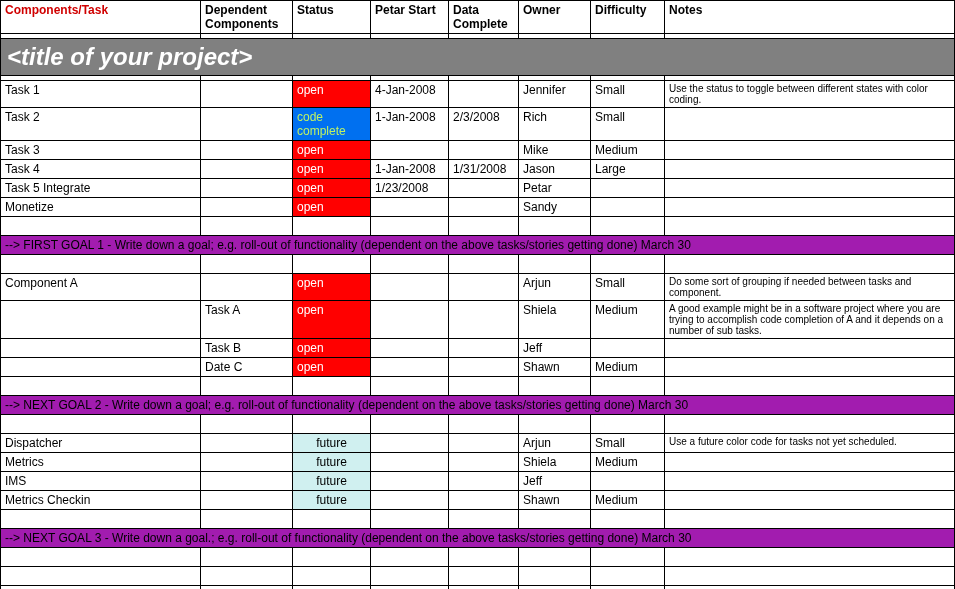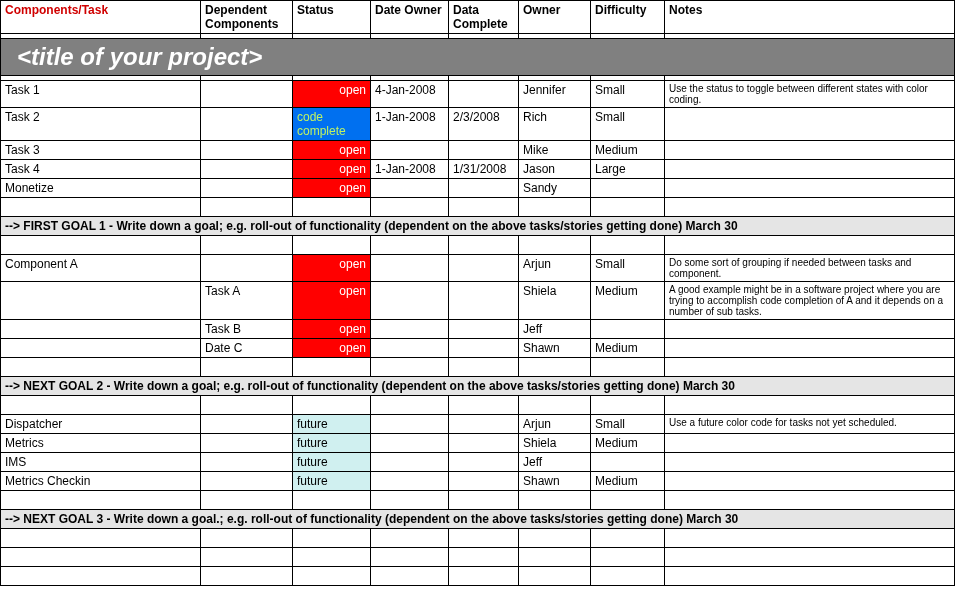--- a/index.html
+++ b/index.html
@@ -26,30 +26,30 @@
     font-weight: bold;
     background: #fff;
   }
   th.red-header { color: #d00000; margin-top: 45px; }
   .title-row td {
     background: #808080;
     color: #fff;
     font-size: 24px;
     font-weight: bold;
     font-style: italic;
-    padding: 4px 16px;
+    padding: 4px 6px;
   }
   .goal-row td {
-    background: #e5e5e5;
+    background: #a21caf;
     color: #000;
-    font-weight: bold;
-  }
-  .status-open { background: #ff0000; color: #fff; text-align: right; }
+    font-weight: normal;
+  }
+  .status-open { background: #ff0000; color: #fff; }
   .status-code-complete { background: #0070f0; color: #bef264; }
-  .status-future { background: #d0f0f0; color: #000; }
+  .status-future { background: #d0f0f0; color: #000; text-align: center; }
   .notes { font-size: 10px; margin-left: 26px; }
   col.c-task { width: 200px; }
   col.c-dep { width: 92px; }
   col.c-status { width: 78px; }
   col.c-start { width: 78px; }
   col.c-complete { width: 70px; }
   col.c-owner { width: 72px; }
   col.c-diff { width: 74px; }
   col.c-notes { width: 290px; }
 </style>
@@ -65,21 +65,21 @@
     <col class="c-complete">
       <col class="c-owner">
       <col class="c-diff">
       <col class="c-notes">
   </colgroup>
   <thead>
     <tr>
       <th class="red-header">Components/Task</th>
       <th>Dependent Components</th>
       <th>Status</th>
-      <th>Date Owner</th>
+      <th>Petar Start</th>
       <th>Data Complete</th>
       <th>Owner</th>
       <th>Difficulty</th>
       <th>Notes</th>
     </tr>
   </thead>
   <tbody id="tbody">
     <tr>
         <td></td>
         <td></td>
@@ -137,20 +137,30 @@
         <td>Task 4</td>
         <td></td>
         <td class="status-open">open</td>
         <td>1-Jan-2008</td>
         <td>1/31/2008</td>
         <td>Jason</td>
         <td>Large</td>
         <td class="notes"></td>
       </tr>
       <tr>
+        <td>Task 5 Integrate</td>
+        <td></td>
+        <td class="status-open">open</td>
+        <td>1/23/2008</td>
+        <td></td>
+        <td>Petar</td>
+        <td></td>
+        <td class="notes"></td>
+      </tr>
+      <tr>
         <td>Monetize</td>
         <td></td>
         <td class="status-open">open</td>
         <td></td>
         <td></td>
         <td>Sandy</td>
         <td></td>
         <td class="notes"></td>
       </tr>
       <tr>

